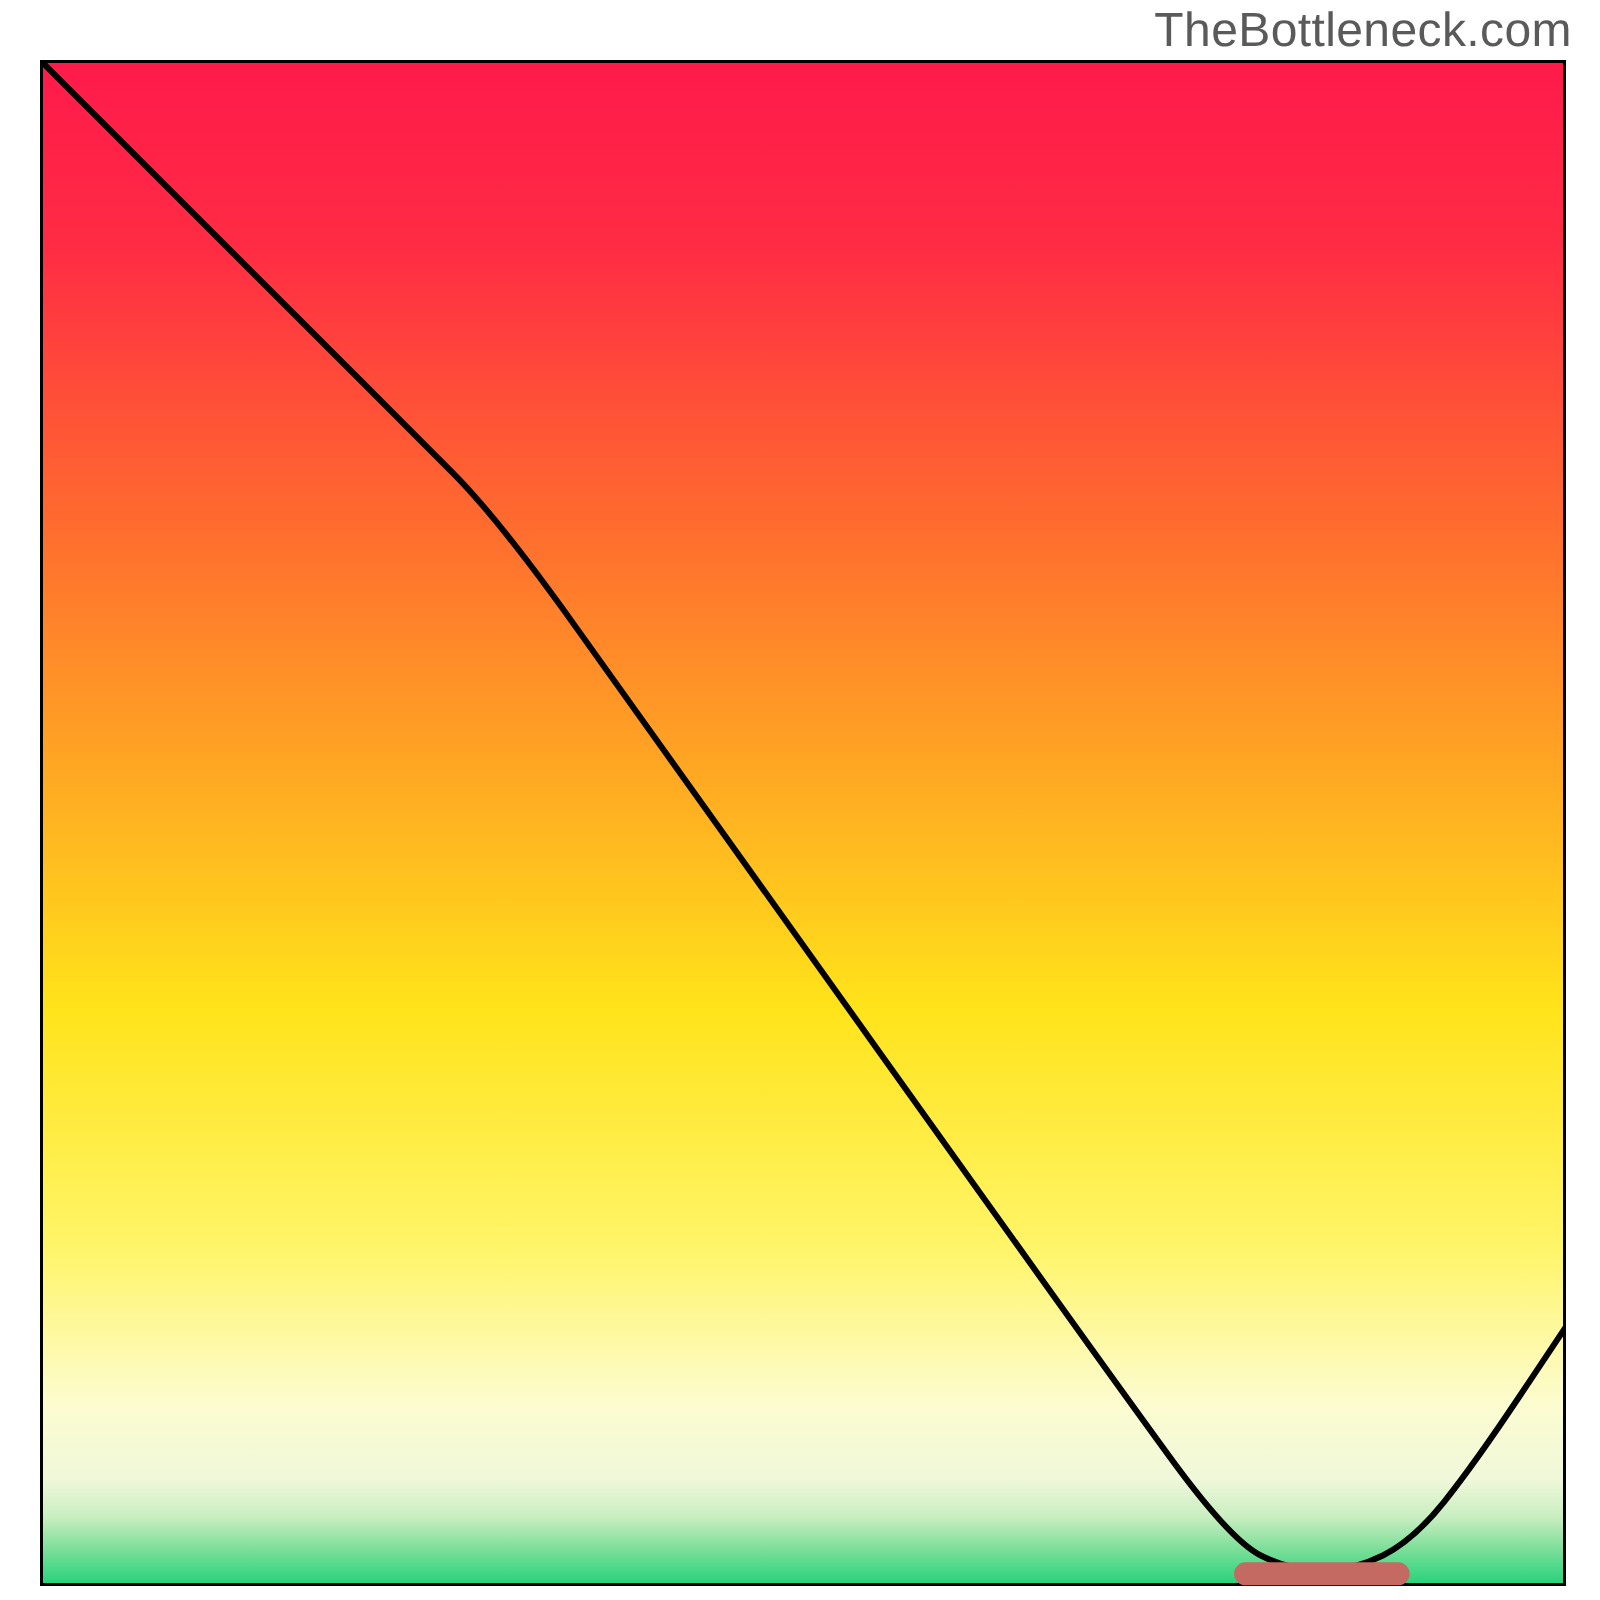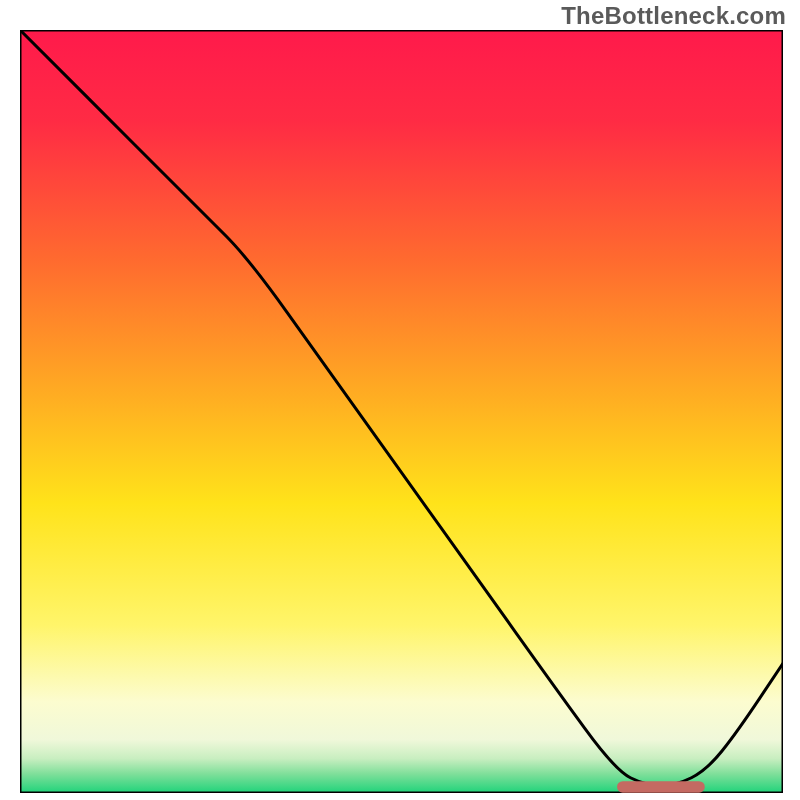--- a/index.html
+++ b/index.html
@@ -14,21 +14,21 @@
   .frame {
     position: relative;
     width: 800px;
     height: 800px;
   }
   .watermark {
     position: absolute;
     top: 2px;
     right: 14px;
     font-size: 24px;
-    font-weight: 700;
+    font-weight: 400;
     color: #5a5a5a;
     letter-spacing: 0.2px;
   }
   .plot {
     position: absolute;
     left: 20px;
     top: 30px;
     width: 763px;
     height: 763px;
     box-sizing: border-box;

